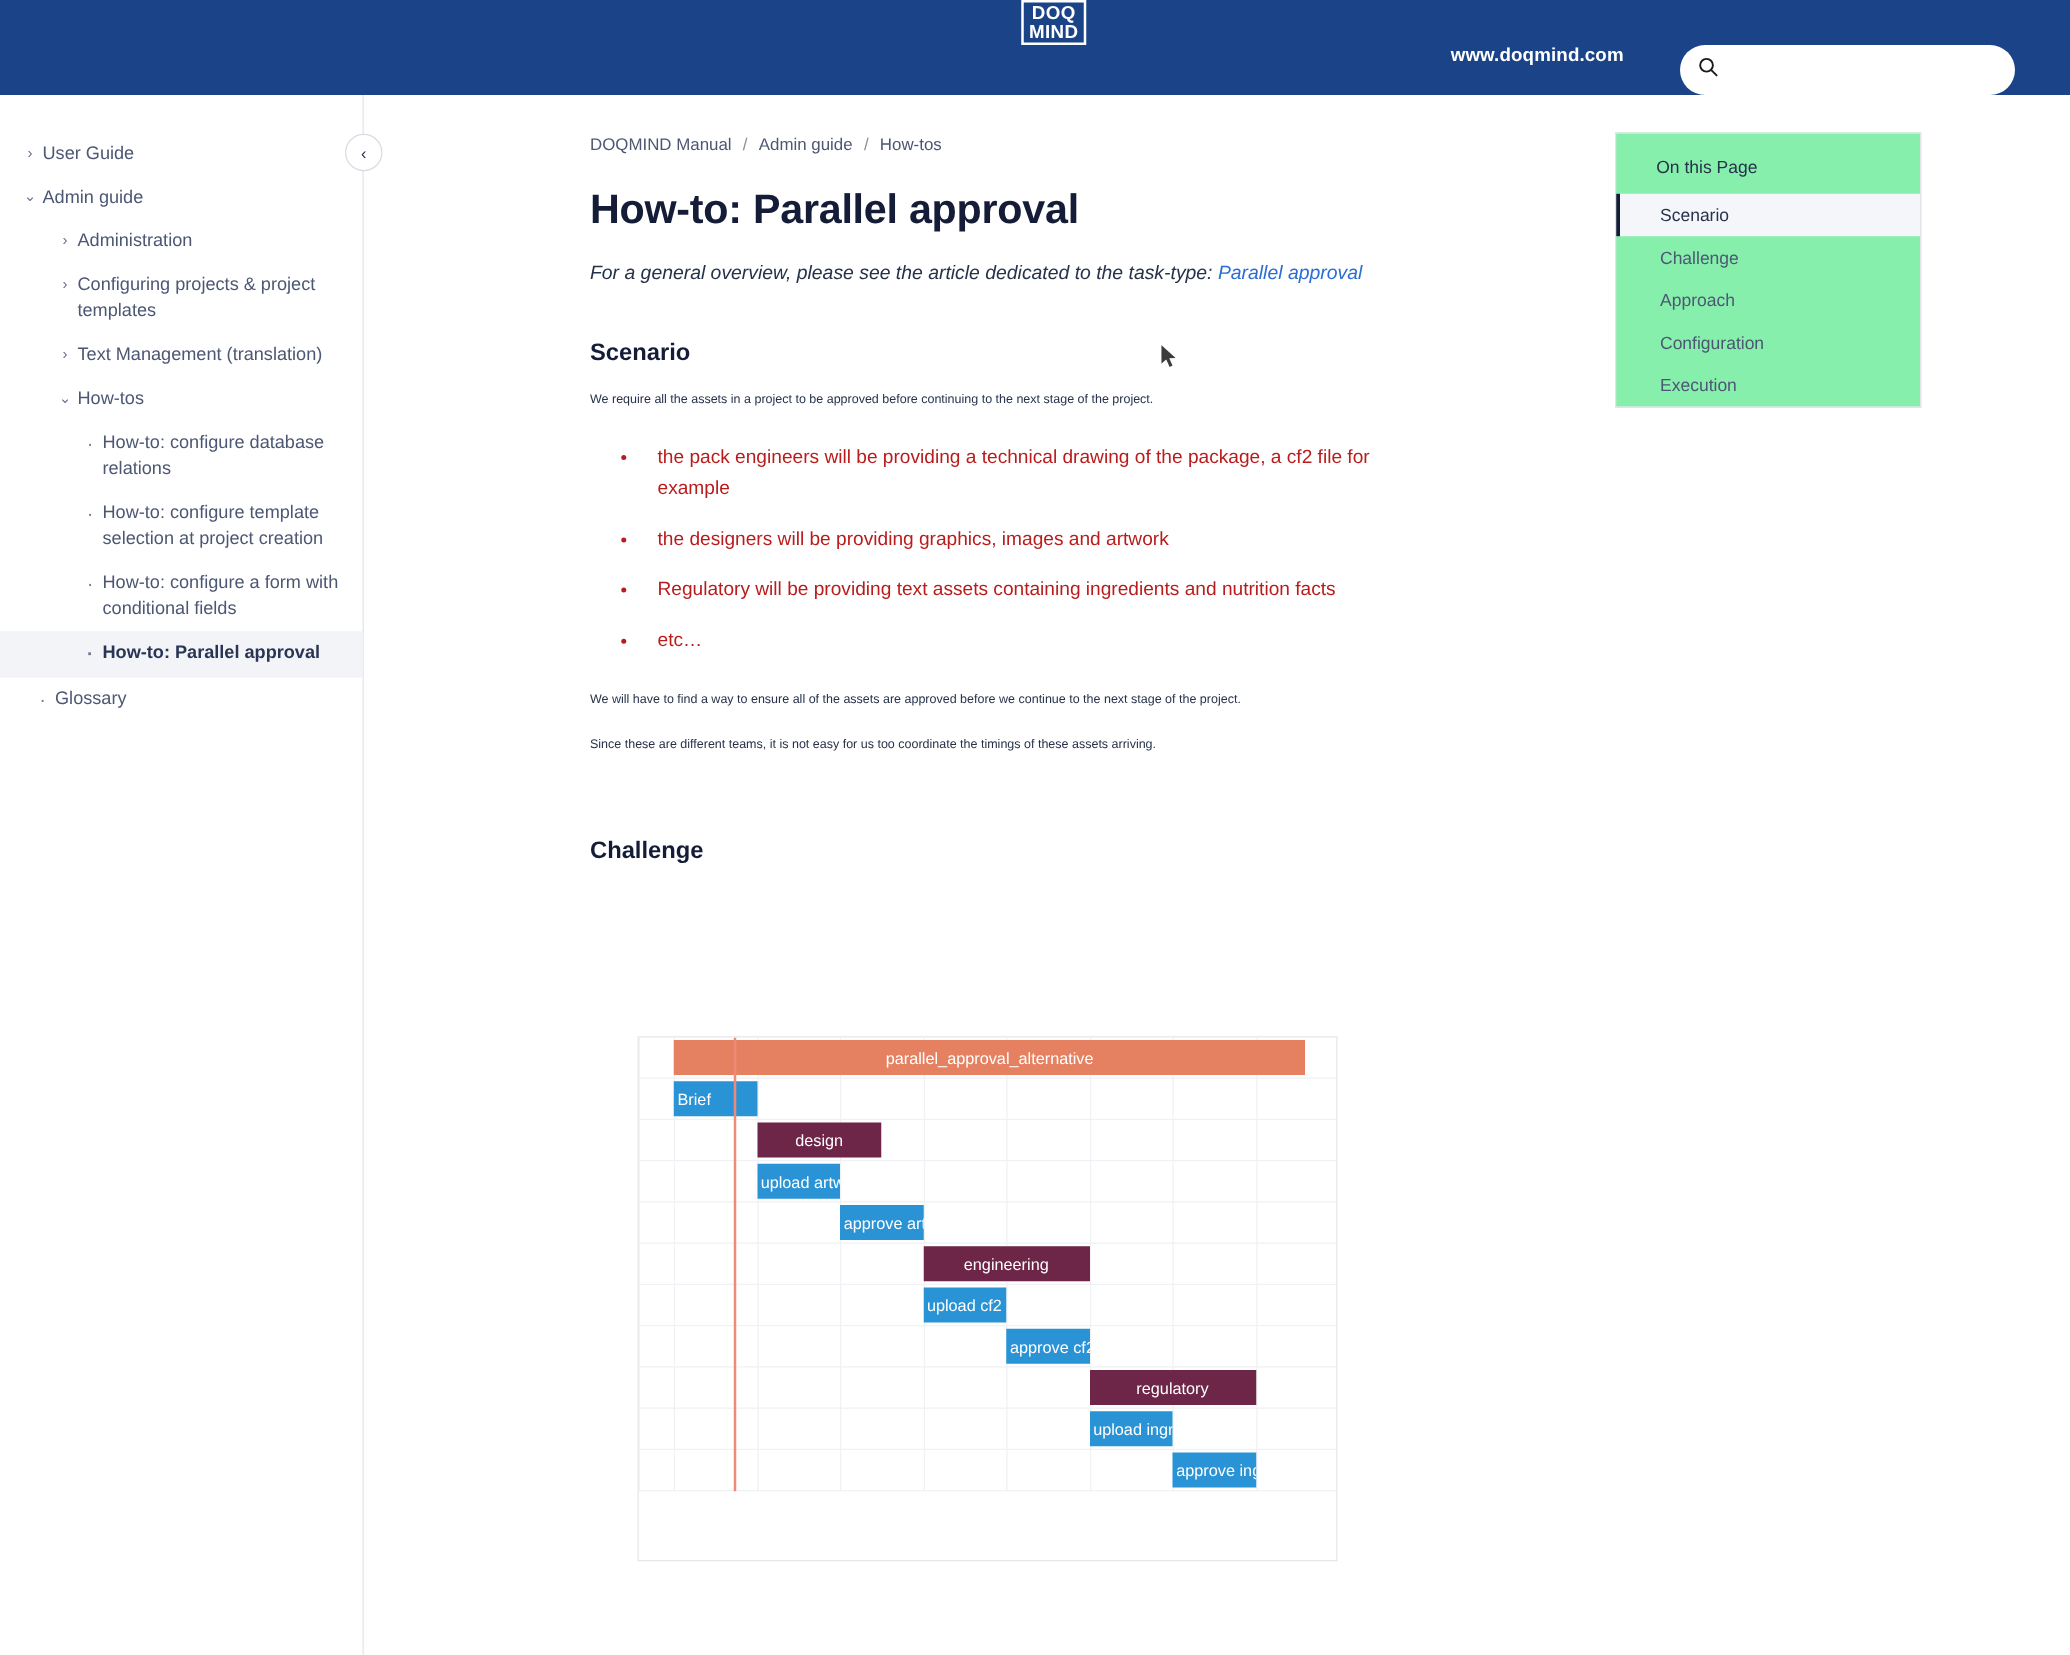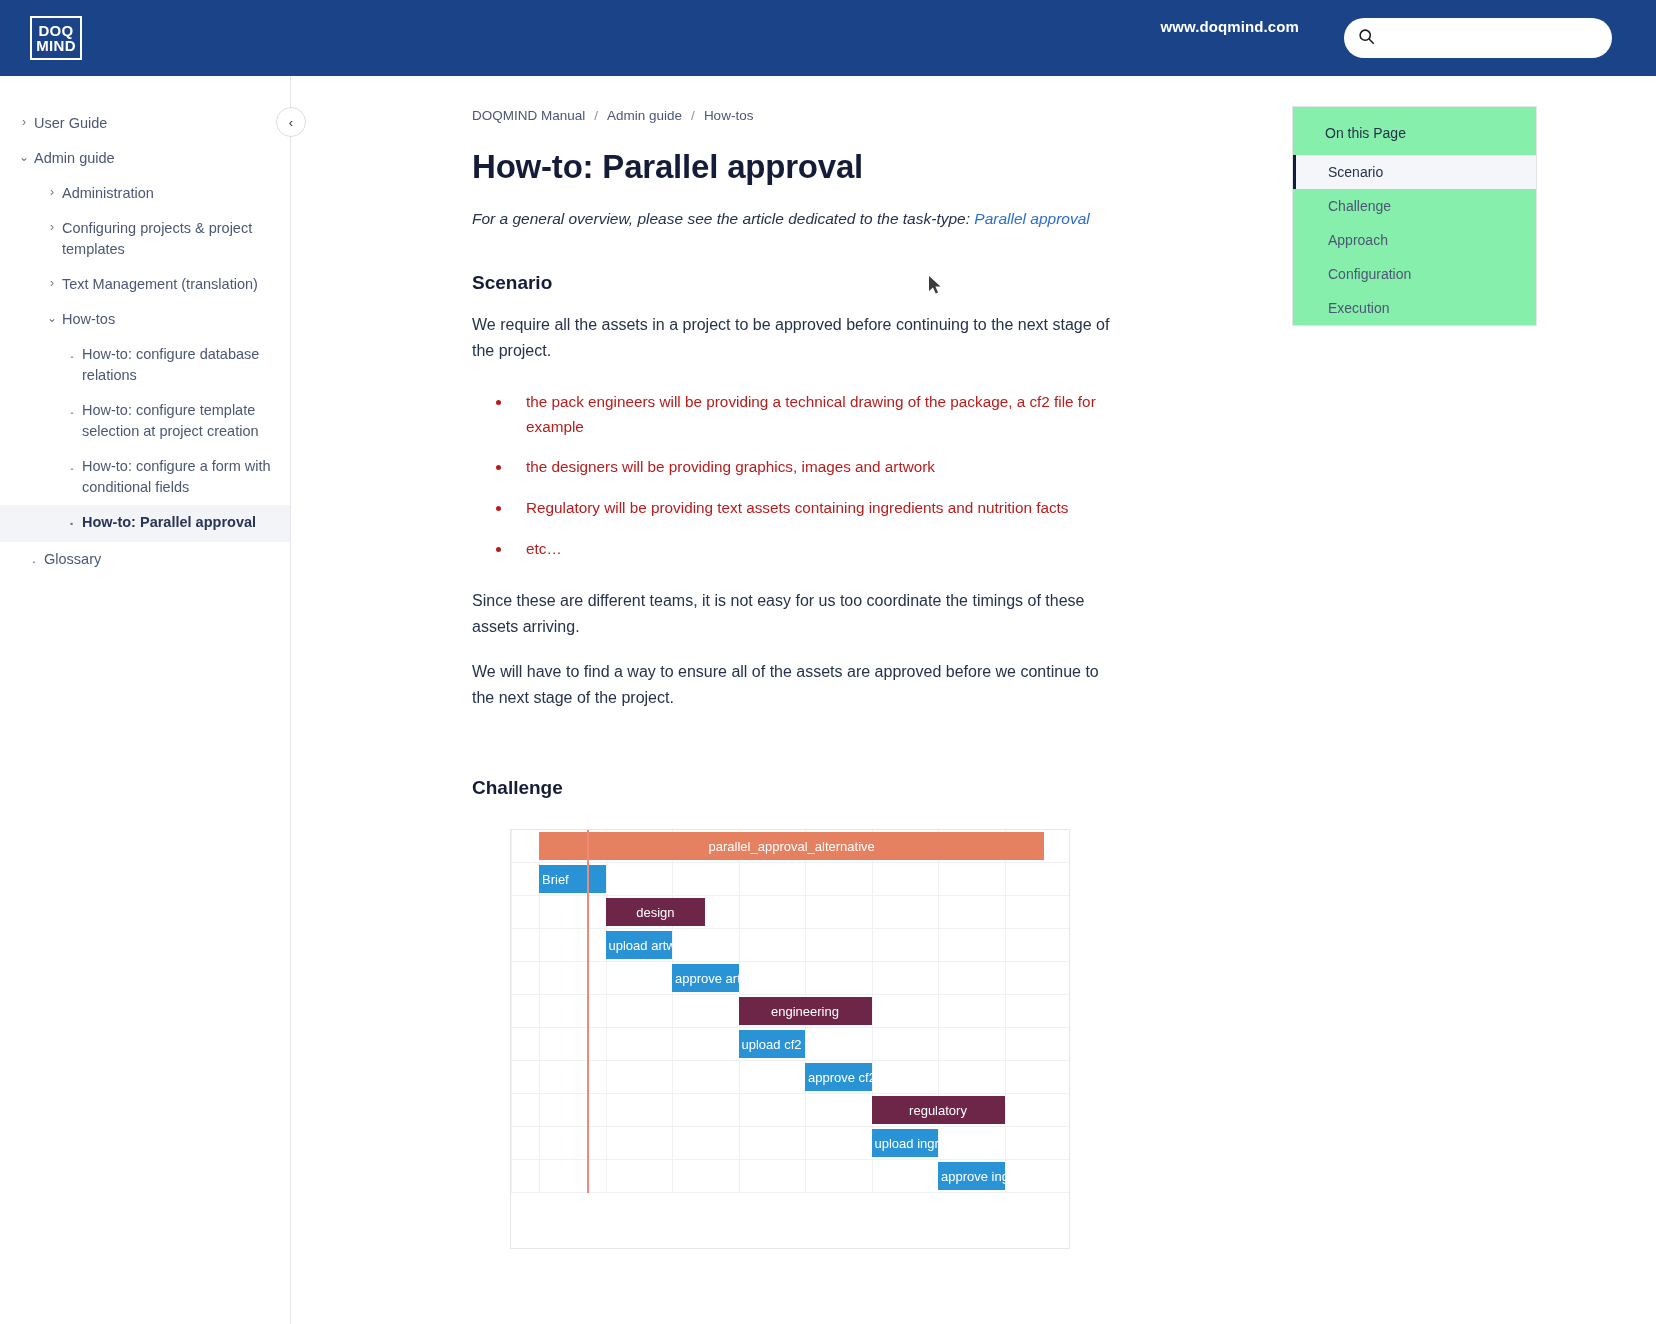--- a/index.html
+++ b/index.html
@@ -9,21 +9,21 @@
     background: #ffffff;
     font-family: "Liberation Sans", sans-serif;
     overflow: hidden;
   }
 
   
   .topbar {
     position: absolute; top: 0; left: 0;
     width: 1656px; height: 76px;
     background: #1b4488;
-    display: flex; align-items: center;
+    display: flex; align-items: center; flex-direction: column;
   }
   .logo-box {
     margin-left: 30px;
     width: 52px; height: 44px;
     border: 2px solid #ffffff;
     display: flex; flex-direction: column;
     align-items: center; justify-content: center;
     line-height: 1;
   }
   .logo-line {
@@ -117,21 +117,21 @@
   }
   .lede a { color: #2a6dd4; text-decoration: none; cursor: pointer; }
 
   .content { position: absolute; top: 196px; left: 181px; width: 645px; }
   h2.sect {
     font-size: 19px; font-weight: bold; color: #141c38;
     margin: 0 0 18px 0;
   }
   h2.sect.second { margin-top: 66px; }
   p.body {
-    font-size: 16px; color: #26324a;
+    font-size: 10px; color: #26324a;
     line-height: 1.62; margin: 0 0 20px 0;
   }
   ul.bullets { margin: 26px 0 26px 0; padding-left: 40px; }
   ul.bullets li {
     font-size: 15.3px; color: #b91c1c;
     line-height: 1.62; margin-bottom: 16px;
     padding-left: 14px;
   }
 
   
@@ -280,22 +280,22 @@
 
   <div class="content">
     <h2 class="sect">Scenario</h2>
     <p class="body">We require all the assets in a project to be approved before continuing to the next stage of the project.</p>
     <ul class="bullets" id="bullet-host">
         <li>the pack engineers will be providing a technical drawing of the package, a cf2 file for example</li>
         <li>the designers will be providing graphics, images and artwork</li>
         <li>Regulatory will be providing text assets containing ingredients and nutrition facts</li>
         <li>etc…</li>
       </ul>
+    <p class="body">We will have to find a way to ensure all of the assets are approved before we continue to the next stage of the project.</p>
     <p class="body">Since these are different teams, it is not easy for us too coordinate the timings of these assets arriving.</p>
-    <p class="body">We will have to find a way to ensure all of the assets are approved before we continue to the next stage of the project.</p>
     <h2 class="sect second">Challenge</h2>
   </div>
 
   <div class="toc">
     <div class="toc-title">On this Page</div>
     <div id="toc-host">
         <div class="toc-item active">Scenario</div>
         <div class="toc-item">Challenge</div>
         <div class="toc-item">Approach</div>
         <div class="toc-item">Configuration</div>

